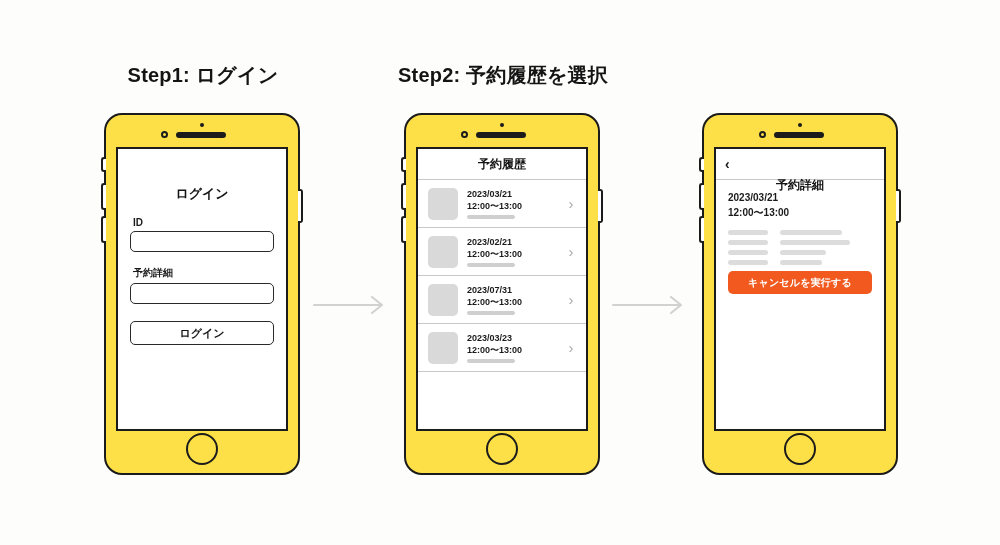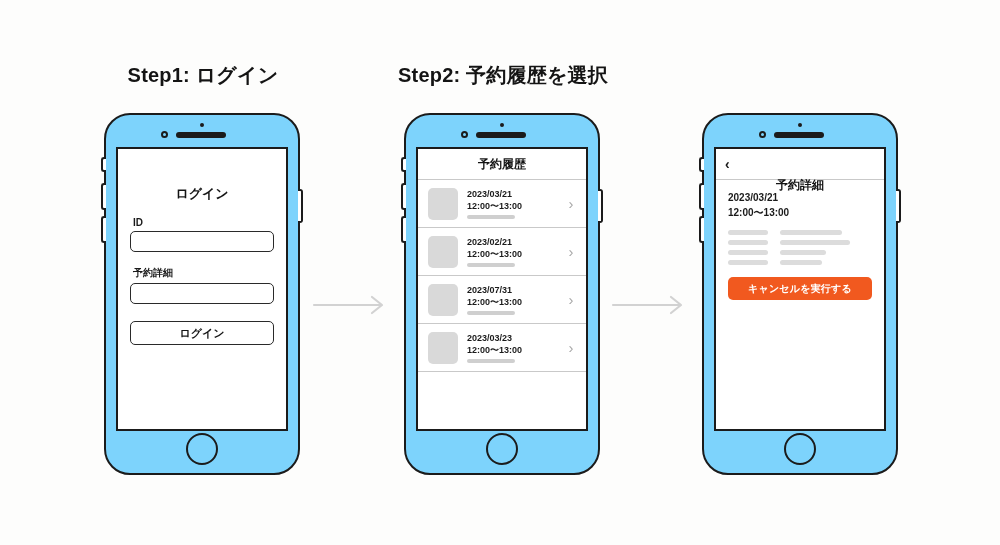--- a/index.html
+++ b/index.html
@@ -47,22 +47,22 @@
   }
 
   
   .phone {
     position: absolute;
     top: 113px;
     left: 9px;
     width: 196px;
     height: 362px;
     border: 2.5px solid #1b1b1b;
-    border-radius: 26px;
-    background: #7dd3fc;
+    border-radius: 18px;
+    background: #fde047;
     box-sizing: border-box;
   }
 
   .btn-silent, .btn-vol-up, .btn-vol-down, .btn-power {
     position: absolute;
     background: #ffffff;
     border: 2.2px solid #1b1b1b;
     box-sizing: border-box;
   }
   .btn-silent {
@@ -270,21 +270,21 @@
     display: flex;
     gap: 12px;
   }
   .ph-col { display: flex; flex-direction: column; gap: 5px; }
   .ph-bar {
     height: 5px;
     border-radius: 2.5px;
     background: #dcdcdc;
   }
   .cancel-button {
-    margin-top: 12px;
+    margin-top: 6px;
     height: 23px;
     border-radius: 5px;
     display: flex;
     align-items: center;
     justify-content: center;
     font-size: 10px;
     font-weight: bold;
     color: #ffffff;
     letter-spacing: 0.2px;
   }

